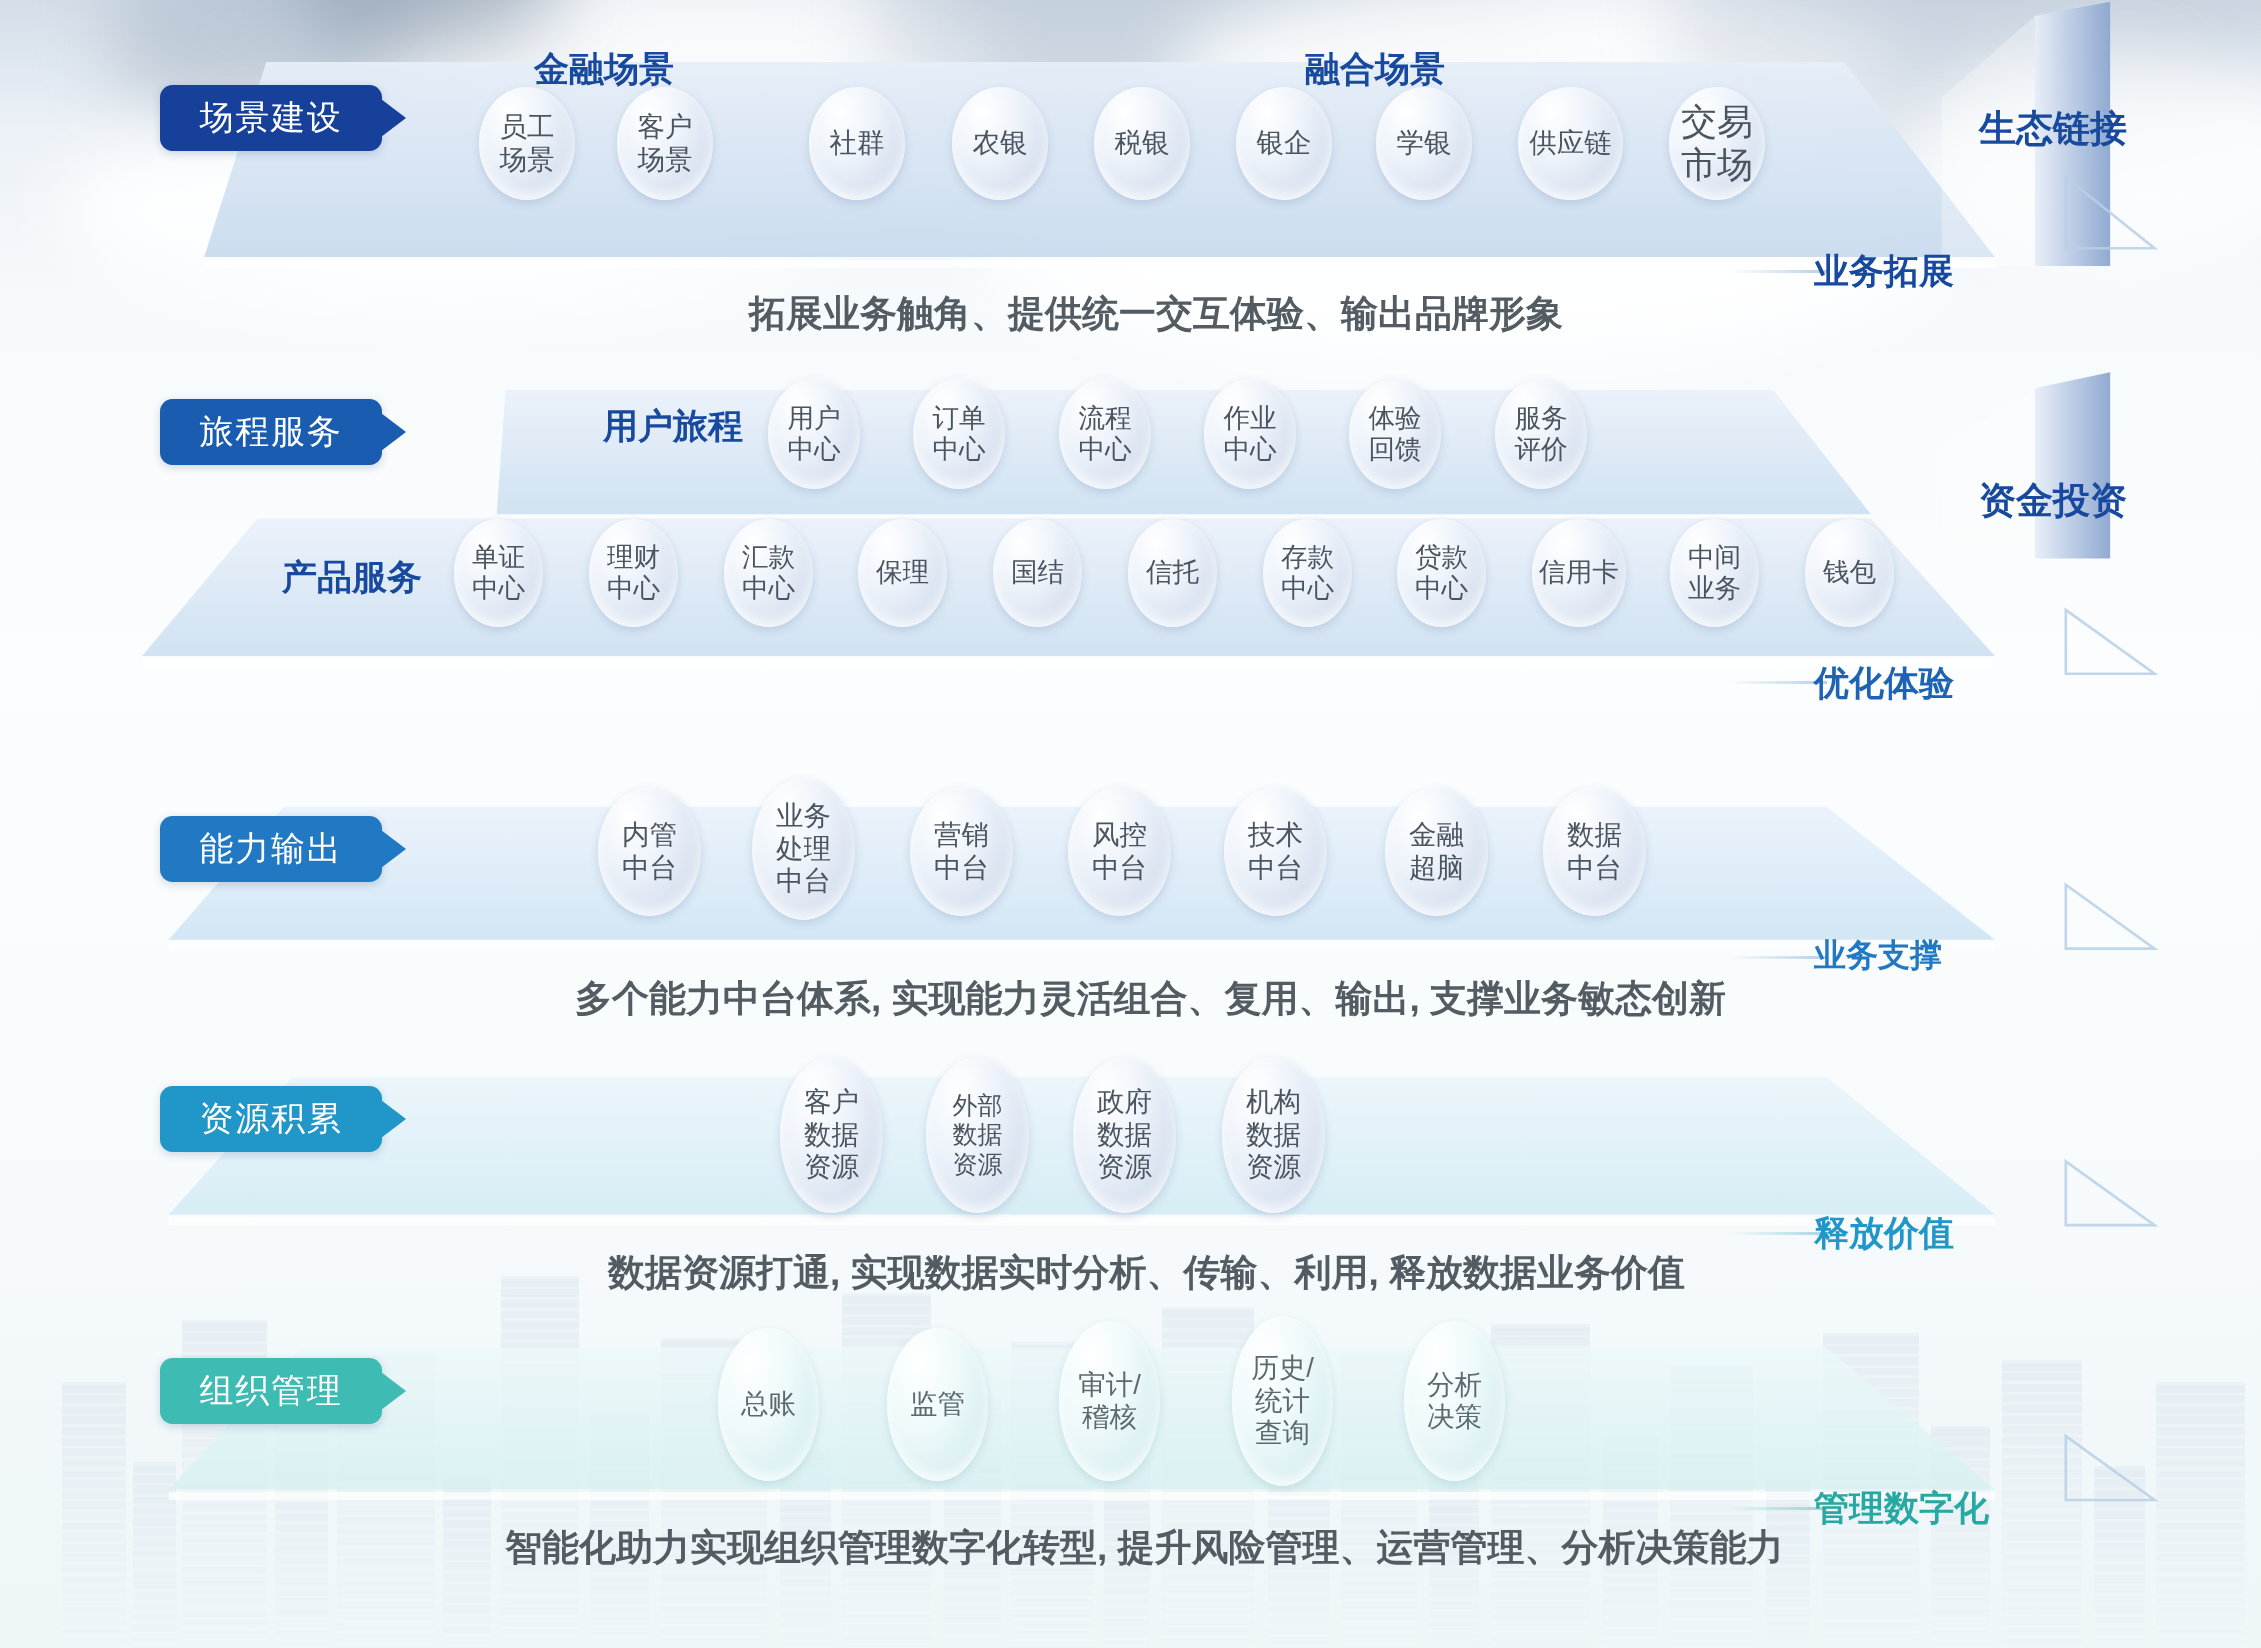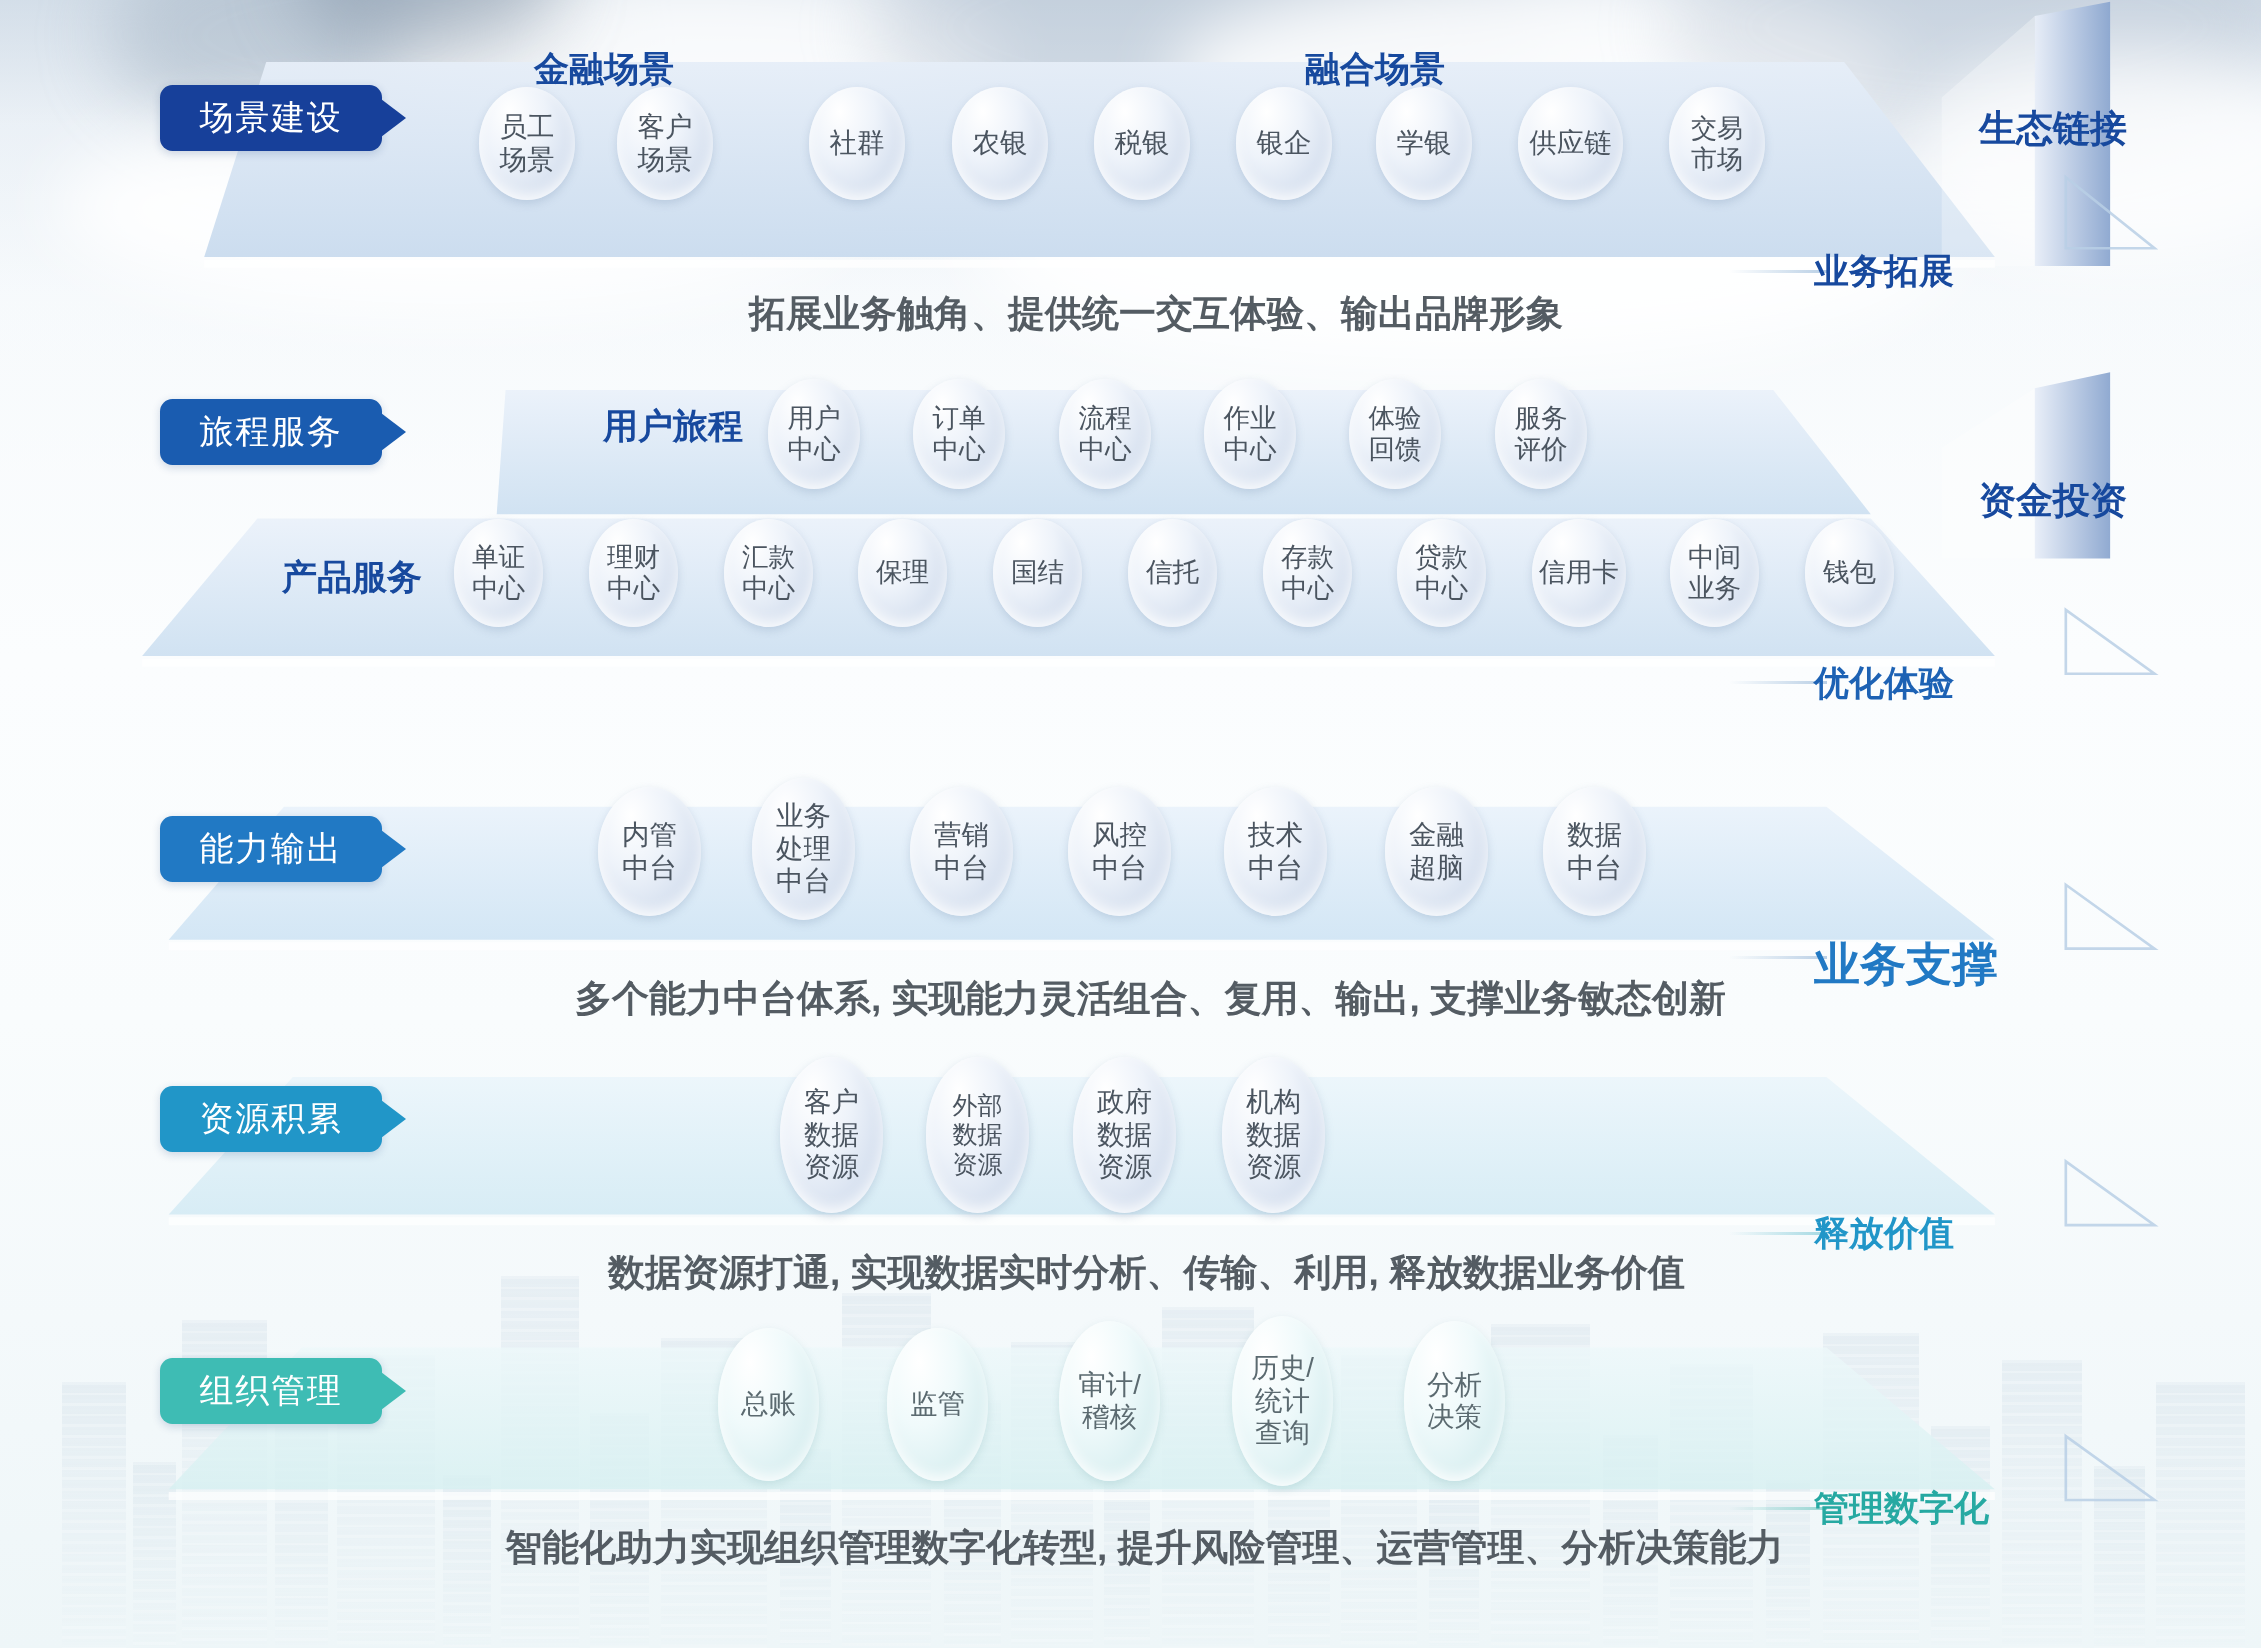--- a/index.html
+++ b/index.html
@@ -234,21 +234,21 @@
     </div>
   <div class="node" style="left:1236px; top:87px; width:96px; height:113px; font-size:27.5px;">
       <span>银企</span>
     </div>
   <div class="node" style="left:1376px; top:87px; width:96px; height:113px; font-size:27.5px;">
       <span>学银</span>
     </div>
   <div class="node" style="left:1518px; top:87px; width:105px; height:113px; font-size:27.5px;">
       <span>供应链</span>
     </div>
-  <div class="node" style="left:1669px; top:87px; width:96px; height:113px; font-size:26px;">
+  <div class="node" style="left:1669px; top:87px; width:96px; height:113px; font-size:36px;">
       <span>
         <span>交易</span>
         <span>市场</span>
       </span>
     </div>
 
   <div class="node" style="left:768px;  top:379px; width:92px; height:110px; font-size:26.6px;">
       <span>
         <span>用户</span>
         <span>中心</span>
@@ -443,21 +443,21 @@
     <span><span>资金</span><span>投资</span></span>
   </div>
 
   <div class="divrule" style="left:1729px; top:270px; width:98px; background:linear-gradient(to right, rgba(185,207,229,0), #b9cfe5);"></div>
   <div class="divlabel" style="left:1814px; top:248px; font-size:35px; color:#17499e;">业务拓展</div>
 
   <div class="divrule" style="left:1729px; top:681px; width:98px; background:linear-gradient(to right, rgba(185,207,229,0), #b9cfe5);"></div>
   <div class="divlabel" style="left:1814px; top:660px; font-size:35px; color:#1d62b4;">优化体验</div>
 
   <div class="divrule" style="left:1729px; top:956px; width:98px; background:linear-gradient(to right, rgba(185,207,229,0), #b9cfe5);"></div>
-  <div class="divlabel" style="left:1814px; top:934px; font-size:46px; color:#2179c4;">业务支撑</div>
+  <div class="divlabel" style="left:1814px; top:934px; font-size:32px; color:#2179c4;">业务支撑</div>
 
   <div class="divrule" style="left:1729px; top:1232px; width:98px; background:linear-gradient(to right, rgba(163,216,226,0), #a3d8e2);"></div>
   <div class="divlabel" style="left:1814px; top:1210px; font-size:35px; color:#2196c8;">释放价值</div>
 
   <div class="divrule" style="left:1729px; top:1507px; width:98px; background:linear-gradient(to right, rgba(150,214,210,0), #96d6d2);"></div>
   <div class="divlabel" style="left:1814px; top:1485px; font-size:35px; color:#26a9a2;">管理数字化</div>
 
   <div class="desc" style="left:749px; top:289px; font-size:37px;">拓展业务触角、提供统一交互体验、输出品牌形象</div>
 
 

